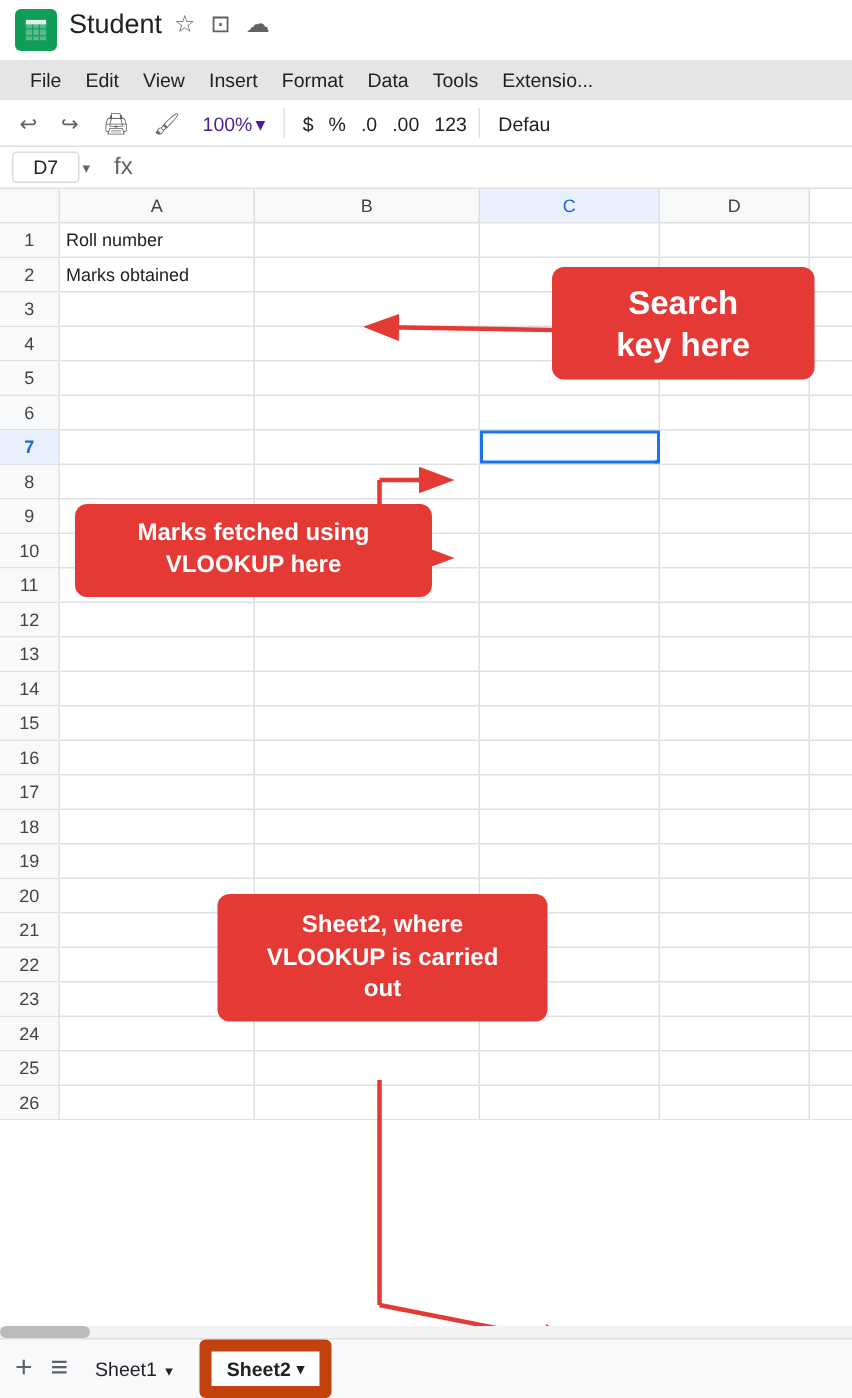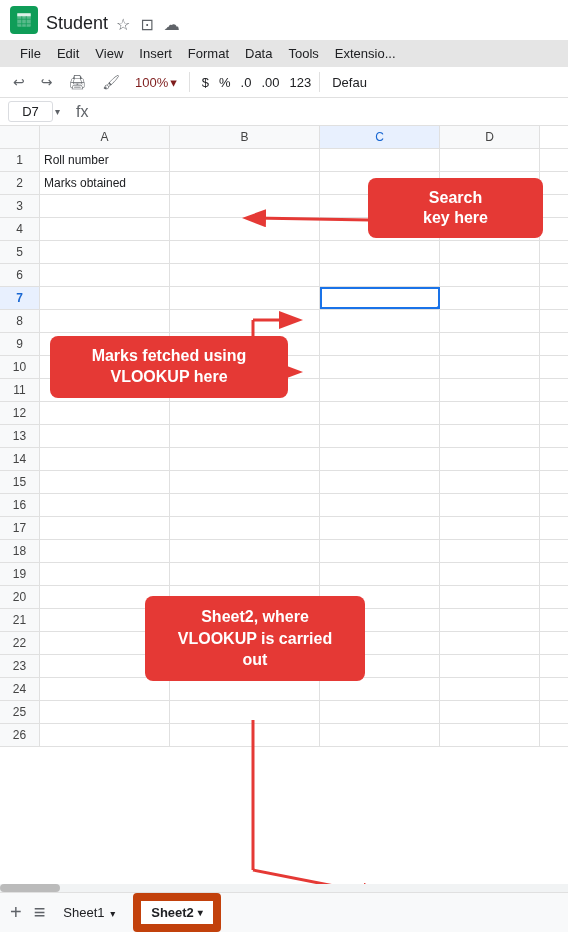--- a/index.html
+++ b/index.html
@@ -8,21 +8,21 @@
       background: #fff;
       width: 568px;
       height: 932px;
       overflow: hidden;
       position: relative;
     }
 
     
     .title-bar {
       display: flex;
-      align-items: flex-end;
+      align-items: flex-start;
       padding: 6px 10px;
       gap: 8px;
       background: #fff;
     }
     .app-icon {
       width: 28px;
       height: 28px;
       background: #0f9d58;
       border-radius: 4px;
       display: flex;
@@ -82,21 +82,21 @@
       width: 1px;
       height: 20px;
       background: #e0e0e0;
       margin: 0 2px;
     }
     .zoom-btn {
       display: flex;
       align-items: center;
       gap: 2px;
       font-size: 13px;
-      color: #7f1d1d;
+      color: #4c1d95;
       cursor: pointer;
       padding: 2px 4px;
       border-radius: 3px;
     }
     .toolbar-right {
       margin-left: 4px;
       font-size: 13px;
       color: #202124;
     }
 
@@ -598,21 +598,21 @@
 
     <line x1="250" y1="372" x2="297" y2="372" stroke="#e53935" stroke-width="3" marker-end="url(#arrowhead-red)"></line>
 
     <line x1="253" y1="367" x2="253" y2="320" stroke="#e53935" stroke-width="3"></line>
     <line x1="253" y1="320" x2="297" y2="320" stroke="#e53935" stroke-width="3" marker-end="url(#arrowhead-red)"></line>
 
     <line x1="253" y1="720" x2="253" y2="870" stroke="#e53935" stroke-width="3"></line>
     <line x1="253" y1="870" x2="380" y2="895" stroke="#e53935" stroke-width="3" marker-end="url(#arrowhead-red)"></line>
   </svg>
 
-  <div class="callout-box" style="top:178px; left:368px; width:175px; font-size:16px; line-height:1.25; padding:10px 14px;">
+  <div class="callout-box" style="top:178px; left:368px; width:175px; font-size:22px; line-height:1.25; padding:10px 14px;">
     Search<br>key here
   </div>
 
   <div class="callout-box" style="top:336px; left:50px; width:238px; font-size:16px; line-height:1.3; padding:10px 12px;">
     Marks fetched using<br>VLOOKUP here
   </div>
 
   <div class="callout-box" style="top:596px; left:145px; width:220px; font-size:16px; line-height:1.35; padding:10px 12px;">
     Sheet2, where<br>VLOOKUP is carried<br>out
   </div>

